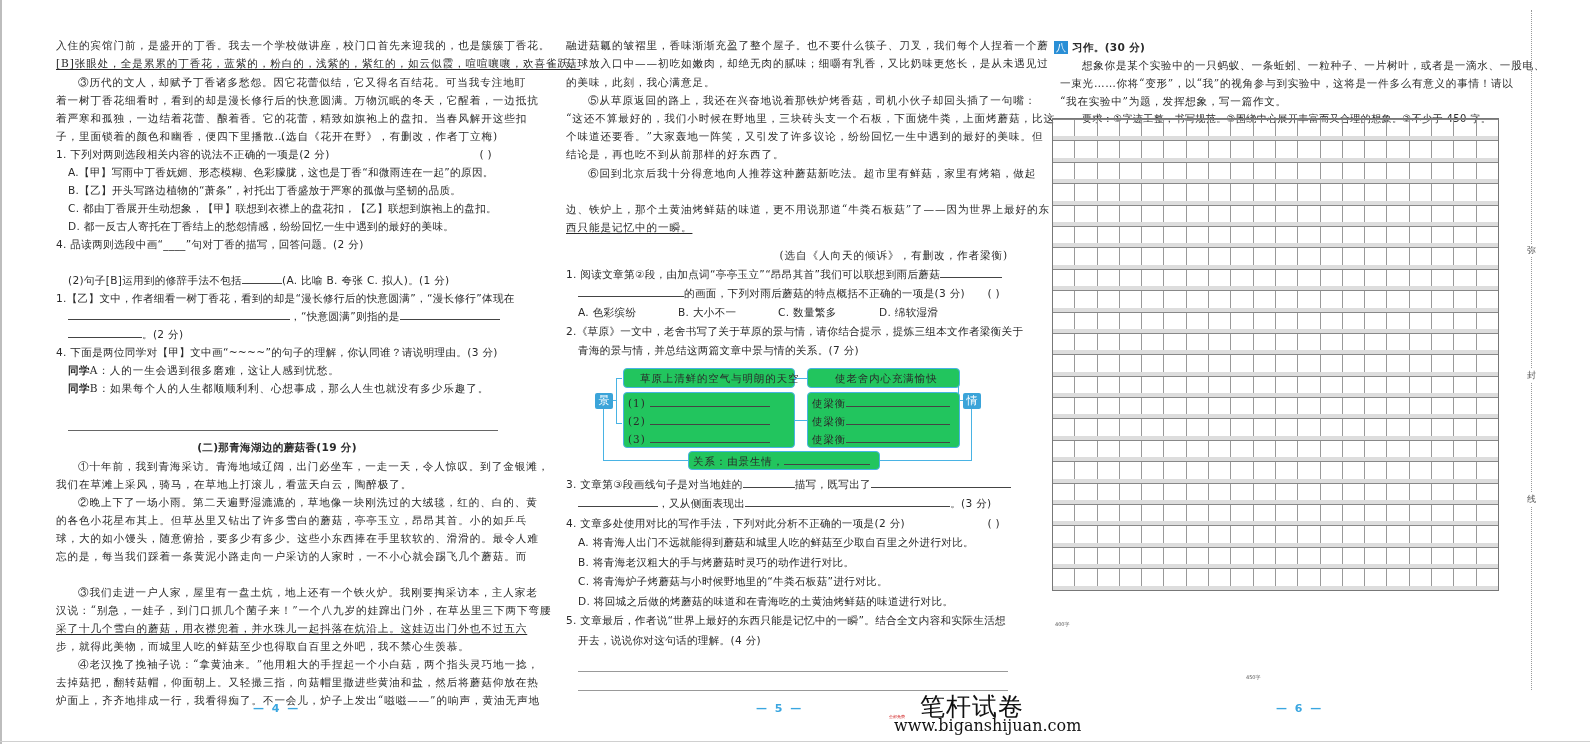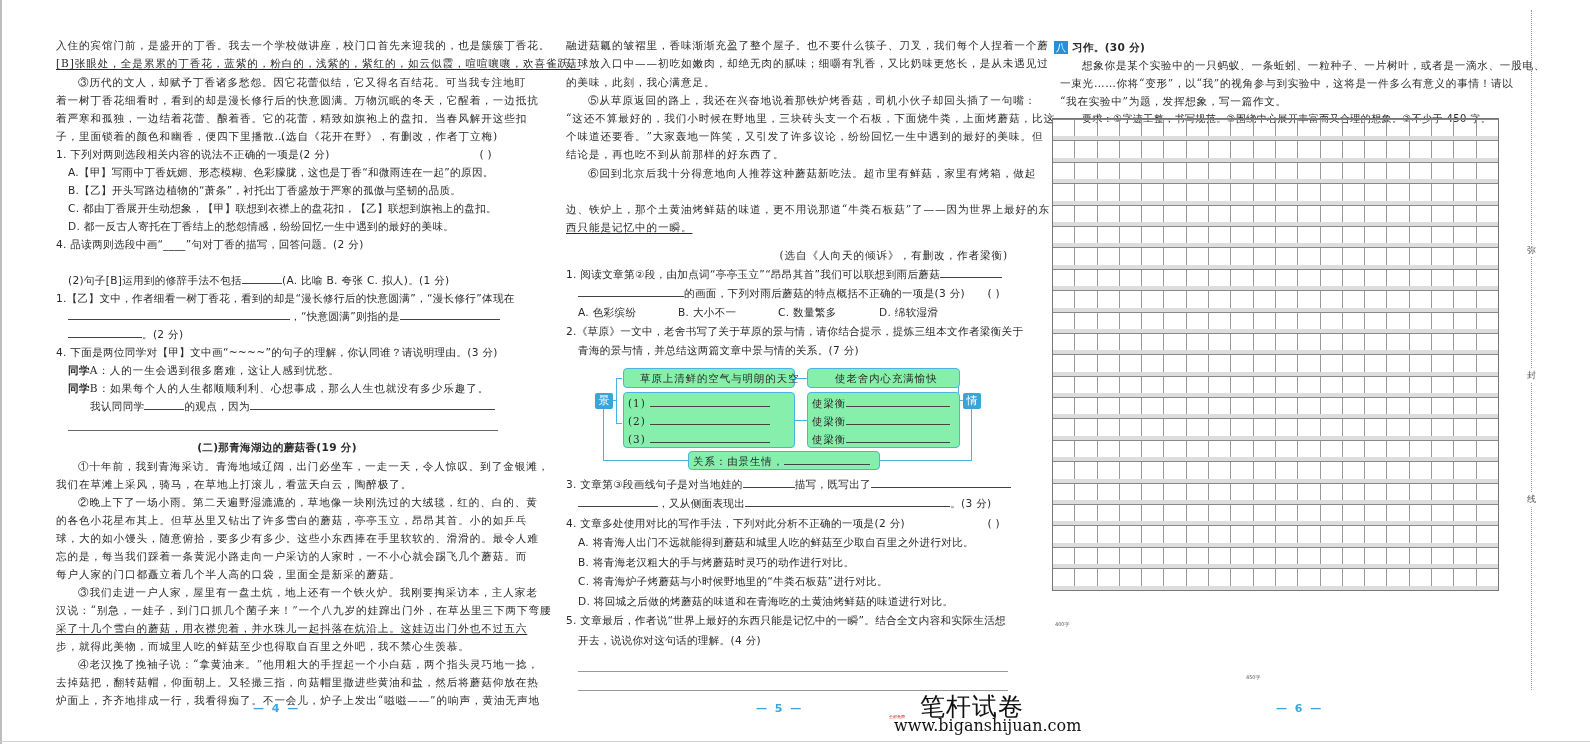--- a/index.html
+++ b/index.html
@@ -14,21 +14,21 @@
   .line { position: absolute; left: 0; font-size: 10.6px; line-height: 14px; white-space: nowrap; letter-spacing: 0.9px; }
   .sans { font-family: "DejaVu Sans", "Liberation Sans", sans-serif; letter-spacing: 0.3px; }
   .bold { font-weight: bold; }
   .ul { text-decoration: underline; text-underline-offset: 2px; }
   .blank { display: inline-block; border-bottom: 1px solid #444; height: 11px; vertical-align: baseline; }
   .pagenum { position: absolute; font-family: "DejaVu Sans", sans-serif; font-size: 11px; color: #3aa6e0; letter-spacing: 2px; font-weight: bold; }
   .center-title { text-align: center; width: 100%; }
   .ans-line { position: absolute; left: 0; height: 1px; background: #666; }
 
   
-  .dg-box { position: absolute; border: 1px solid #49b3e4; border-radius: 4px; background: #86efac; }
+  .dg-box { position: absolute; border: 1px solid #49b3e4; border-radius: 4px; background: #22c55e; }
   .dg-tag { position: absolute; background: #3ba4d9; color: #fff; font-size: 11px; text-align: center; border-radius: 2px; font-family: "DejaVu Sans", sans-serif; }
   .dg-line { position: absolute; background: #49b3e4; }
   .dg-text { position: absolute; font-size: 10.4px; white-space: nowrap; letter-spacing: 1px; }
 
   
   .section-badge { position: absolute; background: #2a8fd6; color: #fff; font-family: "DejaVu Sans", sans-serif; font-size: 10px; padding: 0 2px; line-height: 13px; }
   .grid { position: absolute; left: 1052px; top: 118px; width: 447px; border: 1px solid #777; }
   .grid-row { display: flex; height: 21.4px; border-bottom: 4px solid #ddd; border-top: 1px solid #888; }
   .grid-cell { flex: 1; border-right: 1px solid #999; }
   .grid-cell:last-child { border-right: none; }
@@ -75,34 +75,30 @@
     <span class="blank" style="width:74px"></span><span>。(2 分)</span>
   </div>
 
   <div class="line sans" style="top:345px">4. 下面是两位同学对【甲】文中画“~~~~”的句子的理解，你认同谁？请说明理由。(3 分)</div>
   <div class="line" style="top:363px;left:12px">
     <span class="sans bold">同学</span><span>A：人的一生会遇到很多磨难，这让人感到忧愁。</span>
   </div>
   <div class="line" style="top:381px;left:12px">
     <span class="sans bold">同学</span><span>B：如果每个人的人生都顺顺利利、心想事成，那么人生也就没有多少乐趣了。</span>
   </div>
-  <div class="line sans" style="top:399px;left:34px">
-    <span>我认同同学</span><span class="blank" style="width:40px"></span><span>的观点，因为</span><span class="blank" style="width:245px"></span>
-  </div>
   <div class="ans-line" style="top:430px;width:430px;left:12px"></div>
 
   <div class="line sans bold center-title" style="top:440px">(二)那青海湖边的蘑菇香(19 分)</div>
 
   <div class="line" style="top:459px;left:22px">①十年前，我到青海采访。青海地域辽阔，出门必坐车，一走一天，令人惊叹。到了金银滩，</div>
   <div class="line" style="top:477px">我们在草滩上采风，骑马，在草地上打滚儿，看蓝天白云，陶醉极了。</div>
   <div class="line" style="top:495px;left:22px">②晚上下了一场小雨。第二天遍野湿漉漉的，草地像一块刚洗过的大绒毯，红的、白的、黄</div>
   <div class="line" style="top:513px">的各色小花星布其上。但草丛里又钻出了许多雪白的蘑菇，亭亭玉立，昂昂其首。小的如乒乓</div>
   <div class="line" style="top:531px">球，大的如小馒头，随意俯拾，要多少有多少。这些小东西捧在手里软软的、滑滑的。最令人难</div>
   <div class="line" style="top:549px">忘的是，每当我们踩着一条黄泥小路走向一户采访的人家时，一不小心就会踢飞几个蘑菇。而</div>
-  <div class="line" style="top:567px">每户人家的门口都矗立着几个半人高的口袋，里面全是新采的蘑菇。</div>
   <div class="line" style="top:585px;left:22px">③我们走进一户人家，屋里有一盘土炕，地上还有一个铁火炉。我刚要掏采访本，主人家老</div>
   <div class="line" style="top:603px">汉说：“别急，一娃子，到门口抓几个菌子来！”一个八九岁的娃蹿出门外，在草丛里三下两下弯腰</div>
   <div class="line ul" style="top:621px">采了十几个雪白的蘑菇，用衣襟兜着，并水珠儿一起抖落在炕沿上。这娃迈出门外也不过五六</div>
   <div class="line" style="top:639px">步，就得此美物，而城里人吃的鲜菇至少也得取自百里之外吧，我不禁心生羡慕。</div>
   <div class="line" style="top:657px;left:22px">④老汉挽了挽袖子说：“拿黄油来。”他用粗大的手捏起一个小白菇，两个指头灵巧地一捻，</div>
   <div class="line" style="top:675px">去掉菇把，翻转菇帽，仰面朝上。又轻撮三指，向菇帽里撒进些黄油和盐，然后将蘑菇仰放在热</div>
   <div class="line" style="top:693px">炉面上，齐齐地排成一行，我看得痴了。不一会儿，炉子上发出“嗞嗞——”的响声，黄油无声地</div>
 
 </div>
 <div class="pagenum" style="top:702px;left:253px">— 4 —</div>

